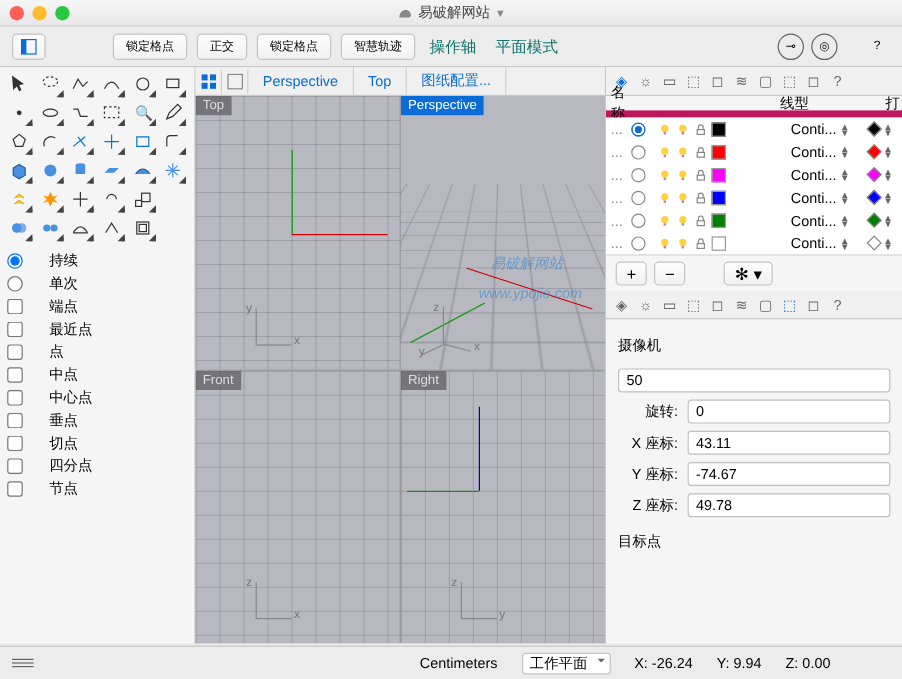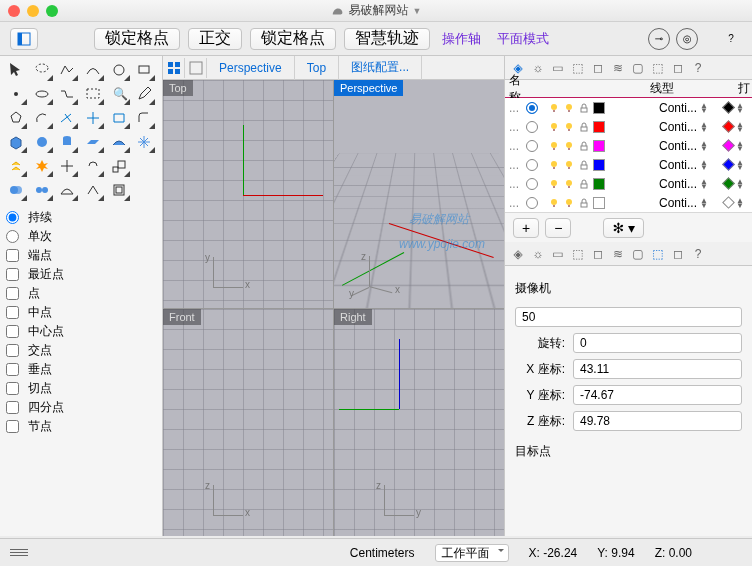--- a/index.html
+++ b/index.html
@@ -4,53 +4,53 @@
 <style>
 * { margin:0; padding:0; box-sizing:border-box; font-family:-apple-system,"Helvetica Neue",sans-serif; font-size:12px; }
 body { width:752px; height:566px; background:#ececec; overflow:hidden; position:relative; }
 .titlebar { height:22px; background:linear-gradient(#f6f6f6,#e8e8e8); border-bottom:1px solid #d0d0d0; display:flex; align-items:center; position:relative; }
 .traffic { position:absolute; left:8px; display:flex; gap:7px; }
 .tl { width:12px; height:12px; border-radius:50%; }
 .tl.r{background:#ff5f57}.tl.y{background:#ffbd2e}.tl.g{background:#28c940}
 .title { margin:0 auto; font-size:13px; color:#444; display:flex; align-items:center; gap:4px; }
 .title svg{width:14px;height:14px}
 .toolbar-top { height:34px; background:#ececec; border-bottom:1px solid #c8c8c8; display:flex; align-items:center; padding:0 10px; gap:8px; }
-.tb-btn { height:22px; padding:0 10px; background:linear-gradient(#fdfdfd,#f1f1f1); border:1px solid #c4c4c4; border-radius:4px; display:flex; align-items:center; font-size:16px; cursor:default; }
+.tb-btn { height:22px; padding:0 10px; background:linear-gradient(#fdfdfd,#f1f1f1); border:1px solid #c4c4c4; border-radius:4px; display:flex; align-items:center; font-size:10px; cursor:default; }
 .tb-btn.icon-only{width:28px;padding:0;justify-content:center}
-.tb-txt{font-size:13px;color:#6d28d9;padding:0 4px}
+.tb-txt{font-size:13px;color:#0f766e;padding:0 4px}
 .right-tb{margin-left:auto;display:flex;gap:6px;align-items:center}
 .circ-btn{width:22px;height:22px;border:1.5px solid #666;border-radius:50%;display:flex;align-items:center;justify-content:center;font-size:10px}
 .main { display:flex; height:480px; }
 .left-panel { width:163px; background:#f5f5f5; border-right:1px solid #c8c8c8; display:flex; flex-direction:column; }
 .cmd-input { margin:6px; height:20px; border:1px solid #c8c8c8; border-radius:3px; padding:0 6px; background:#fafafa; color:#999; font-size:12px; }
 .tool-grid { display:grid; grid-template-columns:repeat(6,1fr); gap:0; padding:2px 4px 4px 4px; }
 .tool { width:24px; height:24px; display:flex; align-items:center; justify-content:center; cursor:default; position:relative; }
 .tool svg{width:18px;height:18px}
 .tool.corner::after{content:'';position:absolute;right:1px;bottom:1px;border:3px solid transparent;border-right-color:#444;border-bottom-color:#444}
 .opts { overflow-y:auto; padding:2px 6px; }
-.opt-row { display:flex; align-items:center; height:19px; gap:9px; font-size:12px; }
+.opt-row { display:flex; align-items:center; height:19px; gap:22px; font-size:12px; }
 .opt-row input{width:13px;height:13px}
 .center { flex:1; display:flex; flex-direction:column; }
 .vp-tabs { height:24px; background:#f0f0f0; border-bottom:1px solid #c8c8c8; display:flex; align-items:center; }
 .vp-icon-btn{width:22px;height:20px;display:flex;align-items:center;justify-content:center;border-right:1px solid #d0d0d0}
 .vp-tab { padding:0 12px; height:24px; display:flex; align-items:center; font-size:12px; color:#0a6cd6; border-right:1px solid #d0d0d0; }
 .vp-tab.sel{font-weight:500}
 .viewports { flex:1; display:grid; grid-template-columns:1fr 1fr; grid-template-rows:1fr 1fr; gap:1px; background:#999; }
 .vp { background:#b8b8c0; position:relative; overflow:hidden; }
 .vp-label { position:absolute; top:0; left:0; padding:2px 6px; font-size:11px; color:#ddd; background:rgba(70,70,75,.6); }
 .vp.active .vp-label{background:#0a6cd6;color:#fff}
 .grid-bg{position:absolute;inset:0;background-image:linear-gradient(rgba(130,130,140,.5) 1px,transparent 1px),linear-gradient(90deg,rgba(130,130,140,.5) 1px,transparent 1px);background-size:20px 20px}
 .axis{position:absolute}
 .axis.h{height:1px;width:80px}.axis.v{width:1px;height:70px}
 .axis-lbl{position:absolute;font-size:10px;color:#777}
 .right-panel { width:248px; background:#f5f5f5; border-left:1px solid #c8c8c8; display:flex; flex-direction:column; }
 .panel-toolbar { height:24px; background:#f0f0f0; border-bottom:1px solid #c8c8c8; display:flex; align-items:center; padding:0 4px; gap:2px; }
 .pt-btn{width:18px;height:18px;display:flex;align-items:center;justify-content:center;color:#666}
 .pt-btn.active{color:#0a6cd6}
-.layers-hdr{display:flex;height:18px;font-size:11px;border-bottom:1px solid #be185d;align-items:center;background:#f5f5f5}
+.layers-hdr{display:flex;height:18px;font-size:11px;border-bottom:6px solid #be185d;align-items:center;background:#f5f5f5}
 .layers-hdr>div{padding:0 4px}
 .layers-body{background:#fff;flex:0 0 auto}
 .layer-row{display:flex;align-items:center;height:19px;padding:0 4px;gap:3px;font-size:11px}
 .layer-row .dots{width:14px;color:#888}
 .layer-radio{width:12px;height:12px;border:1px solid #888;border-radius:50%;display:inline-block}
 .layer-radio.on{background:#0a6cd6;border-color:#0a6cd6;box-shadow:inset 0 0 0 2px #fff}
 .bulb{width:12px;height:12px;color:#f5b800}
 .lock{width:12px;height:12px;color:#888}
 .swatch{width:12px;height:12px;border:1px solid #999}
 .layer-name{flex:1}
@@ -324,24 +324,20 @@
       <div class="opt-row">
           <input type="checkbox" style="">
           <span>中点</span>
         </div>
       <div class="opt-row">
           <input type="checkbox" style="">
           <span>中心点</span>
         </div>
       <div class="opt-row">
           <input type="checkbox" style="">
-          <span>交点</span>
-        </div>
-      <div class="opt-row">
-          <input type="checkbox" style="">
           <span>垂点</span>
         </div>
       <div class="opt-row">
           <input type="checkbox" style="">
           <span>切点</span>
         </div>
       <div class="opt-row">
           <input type="checkbox" style="">
           <span>四分点</span>
         </div>

